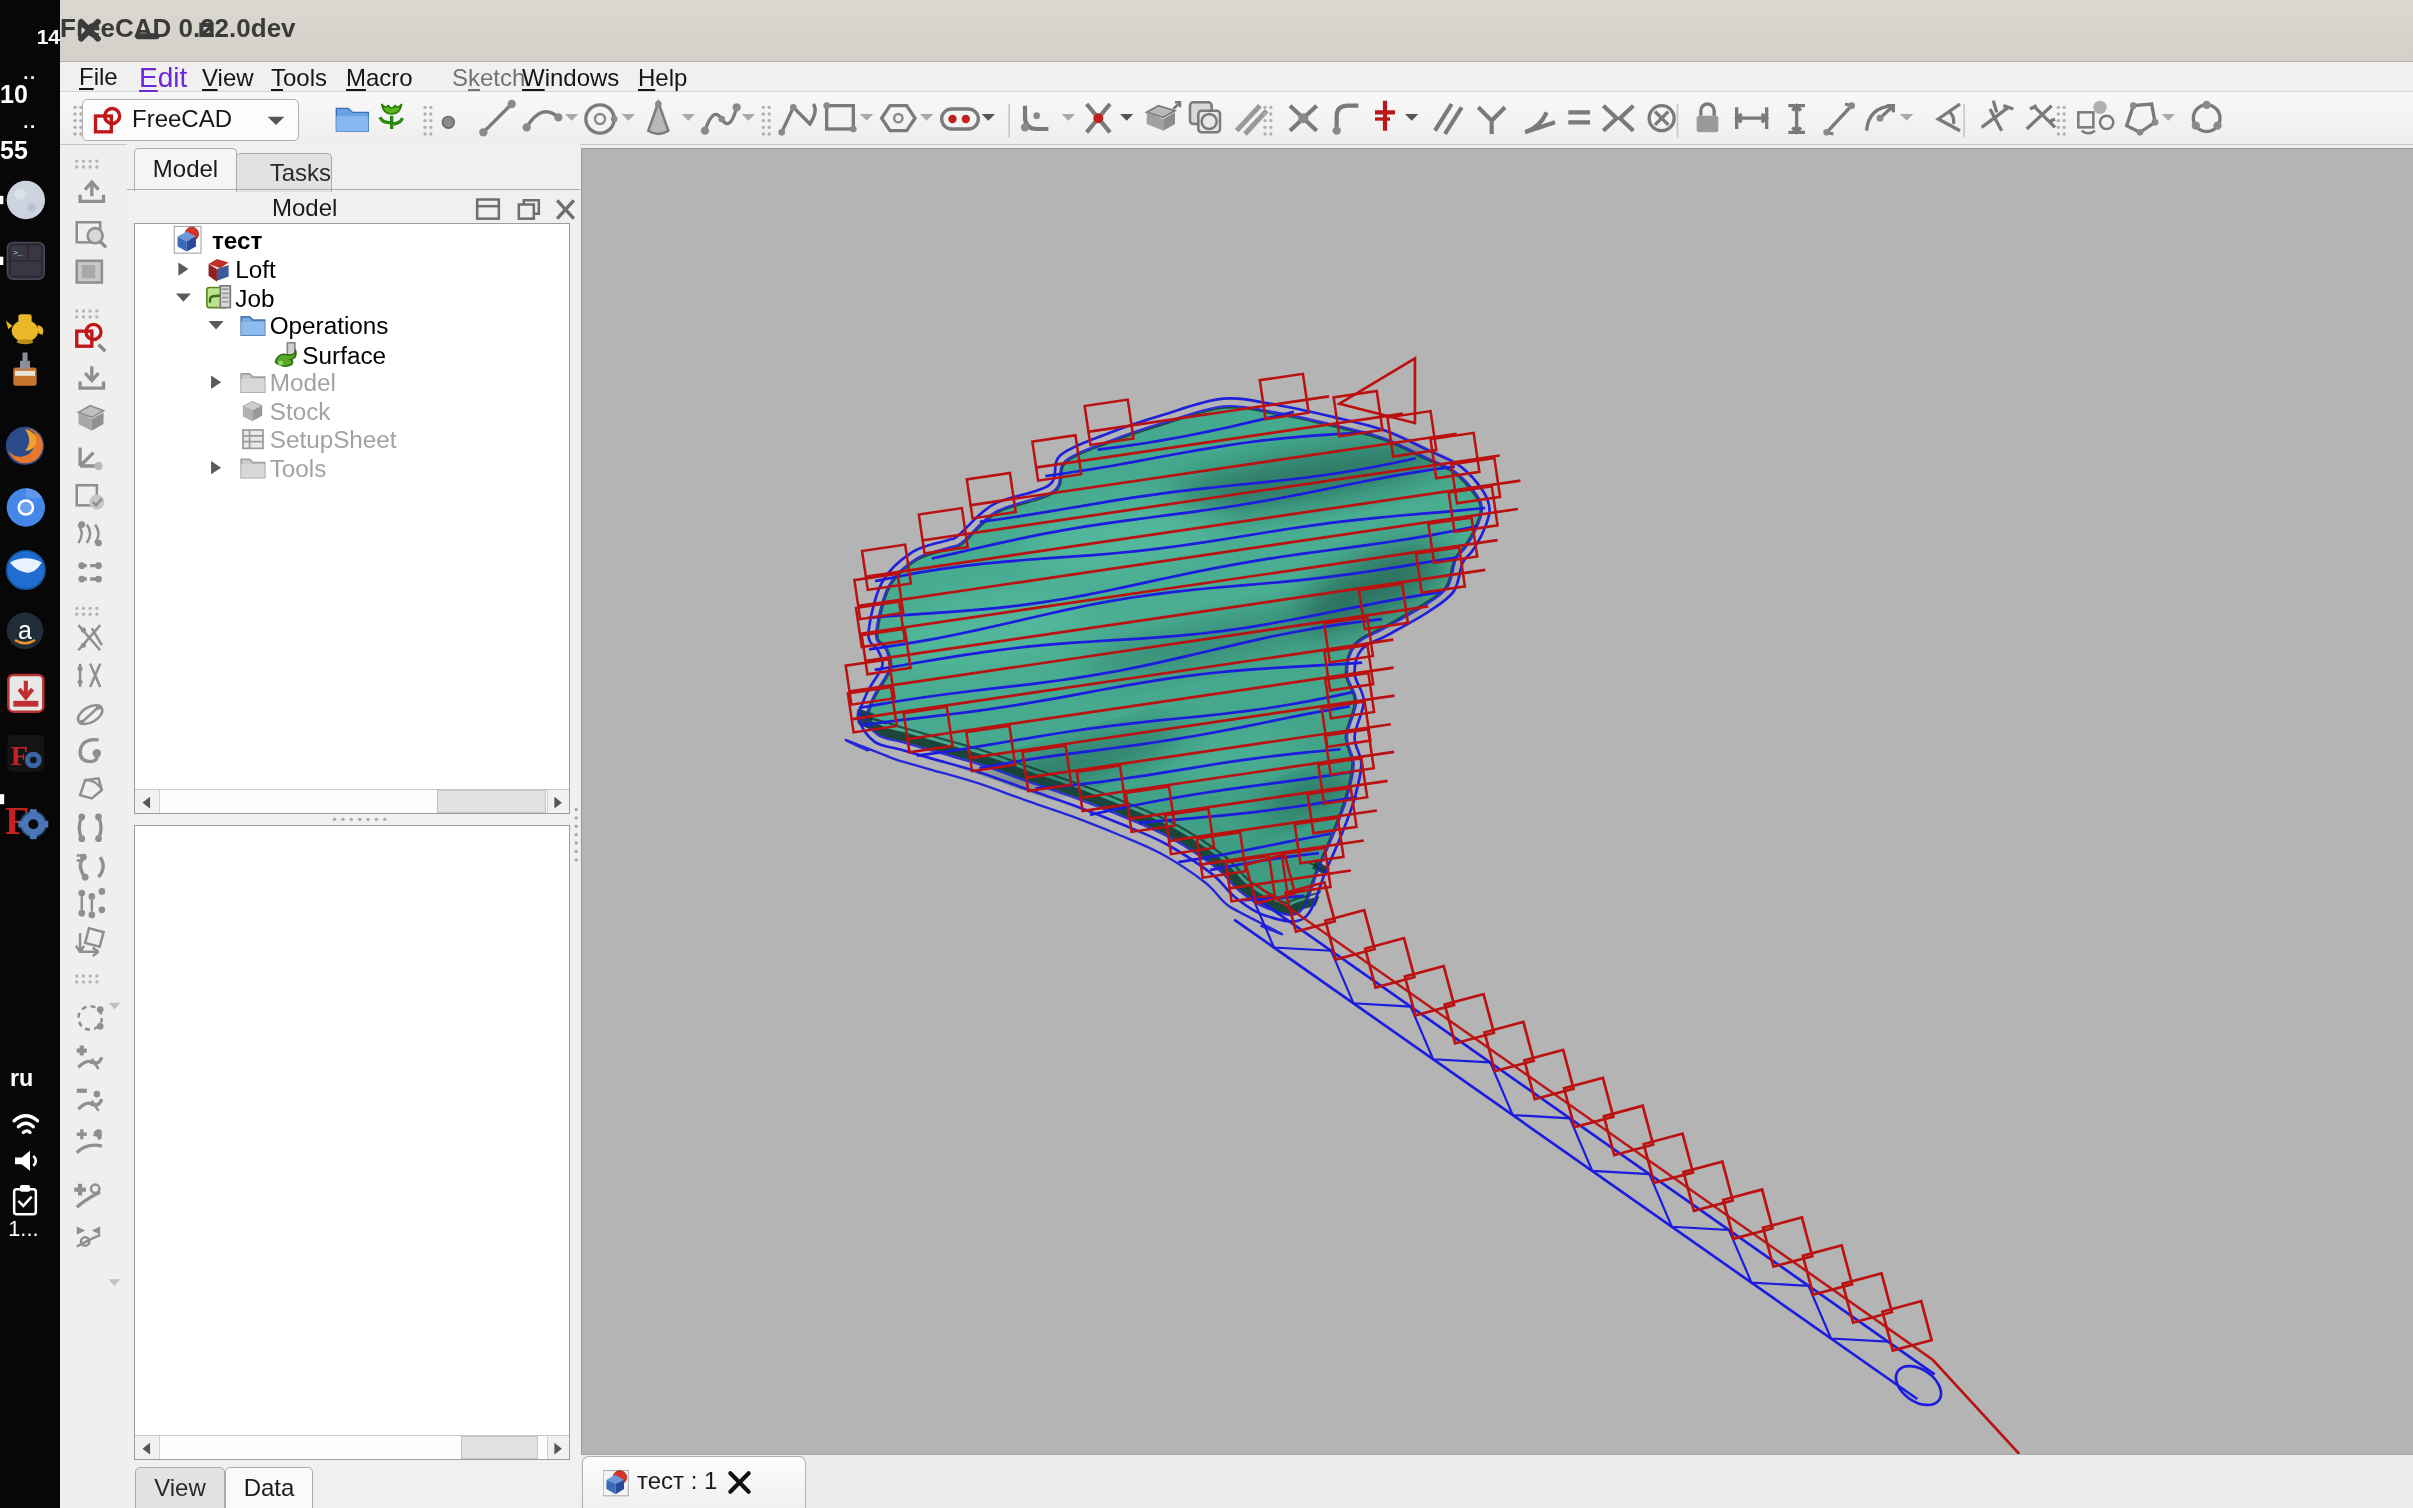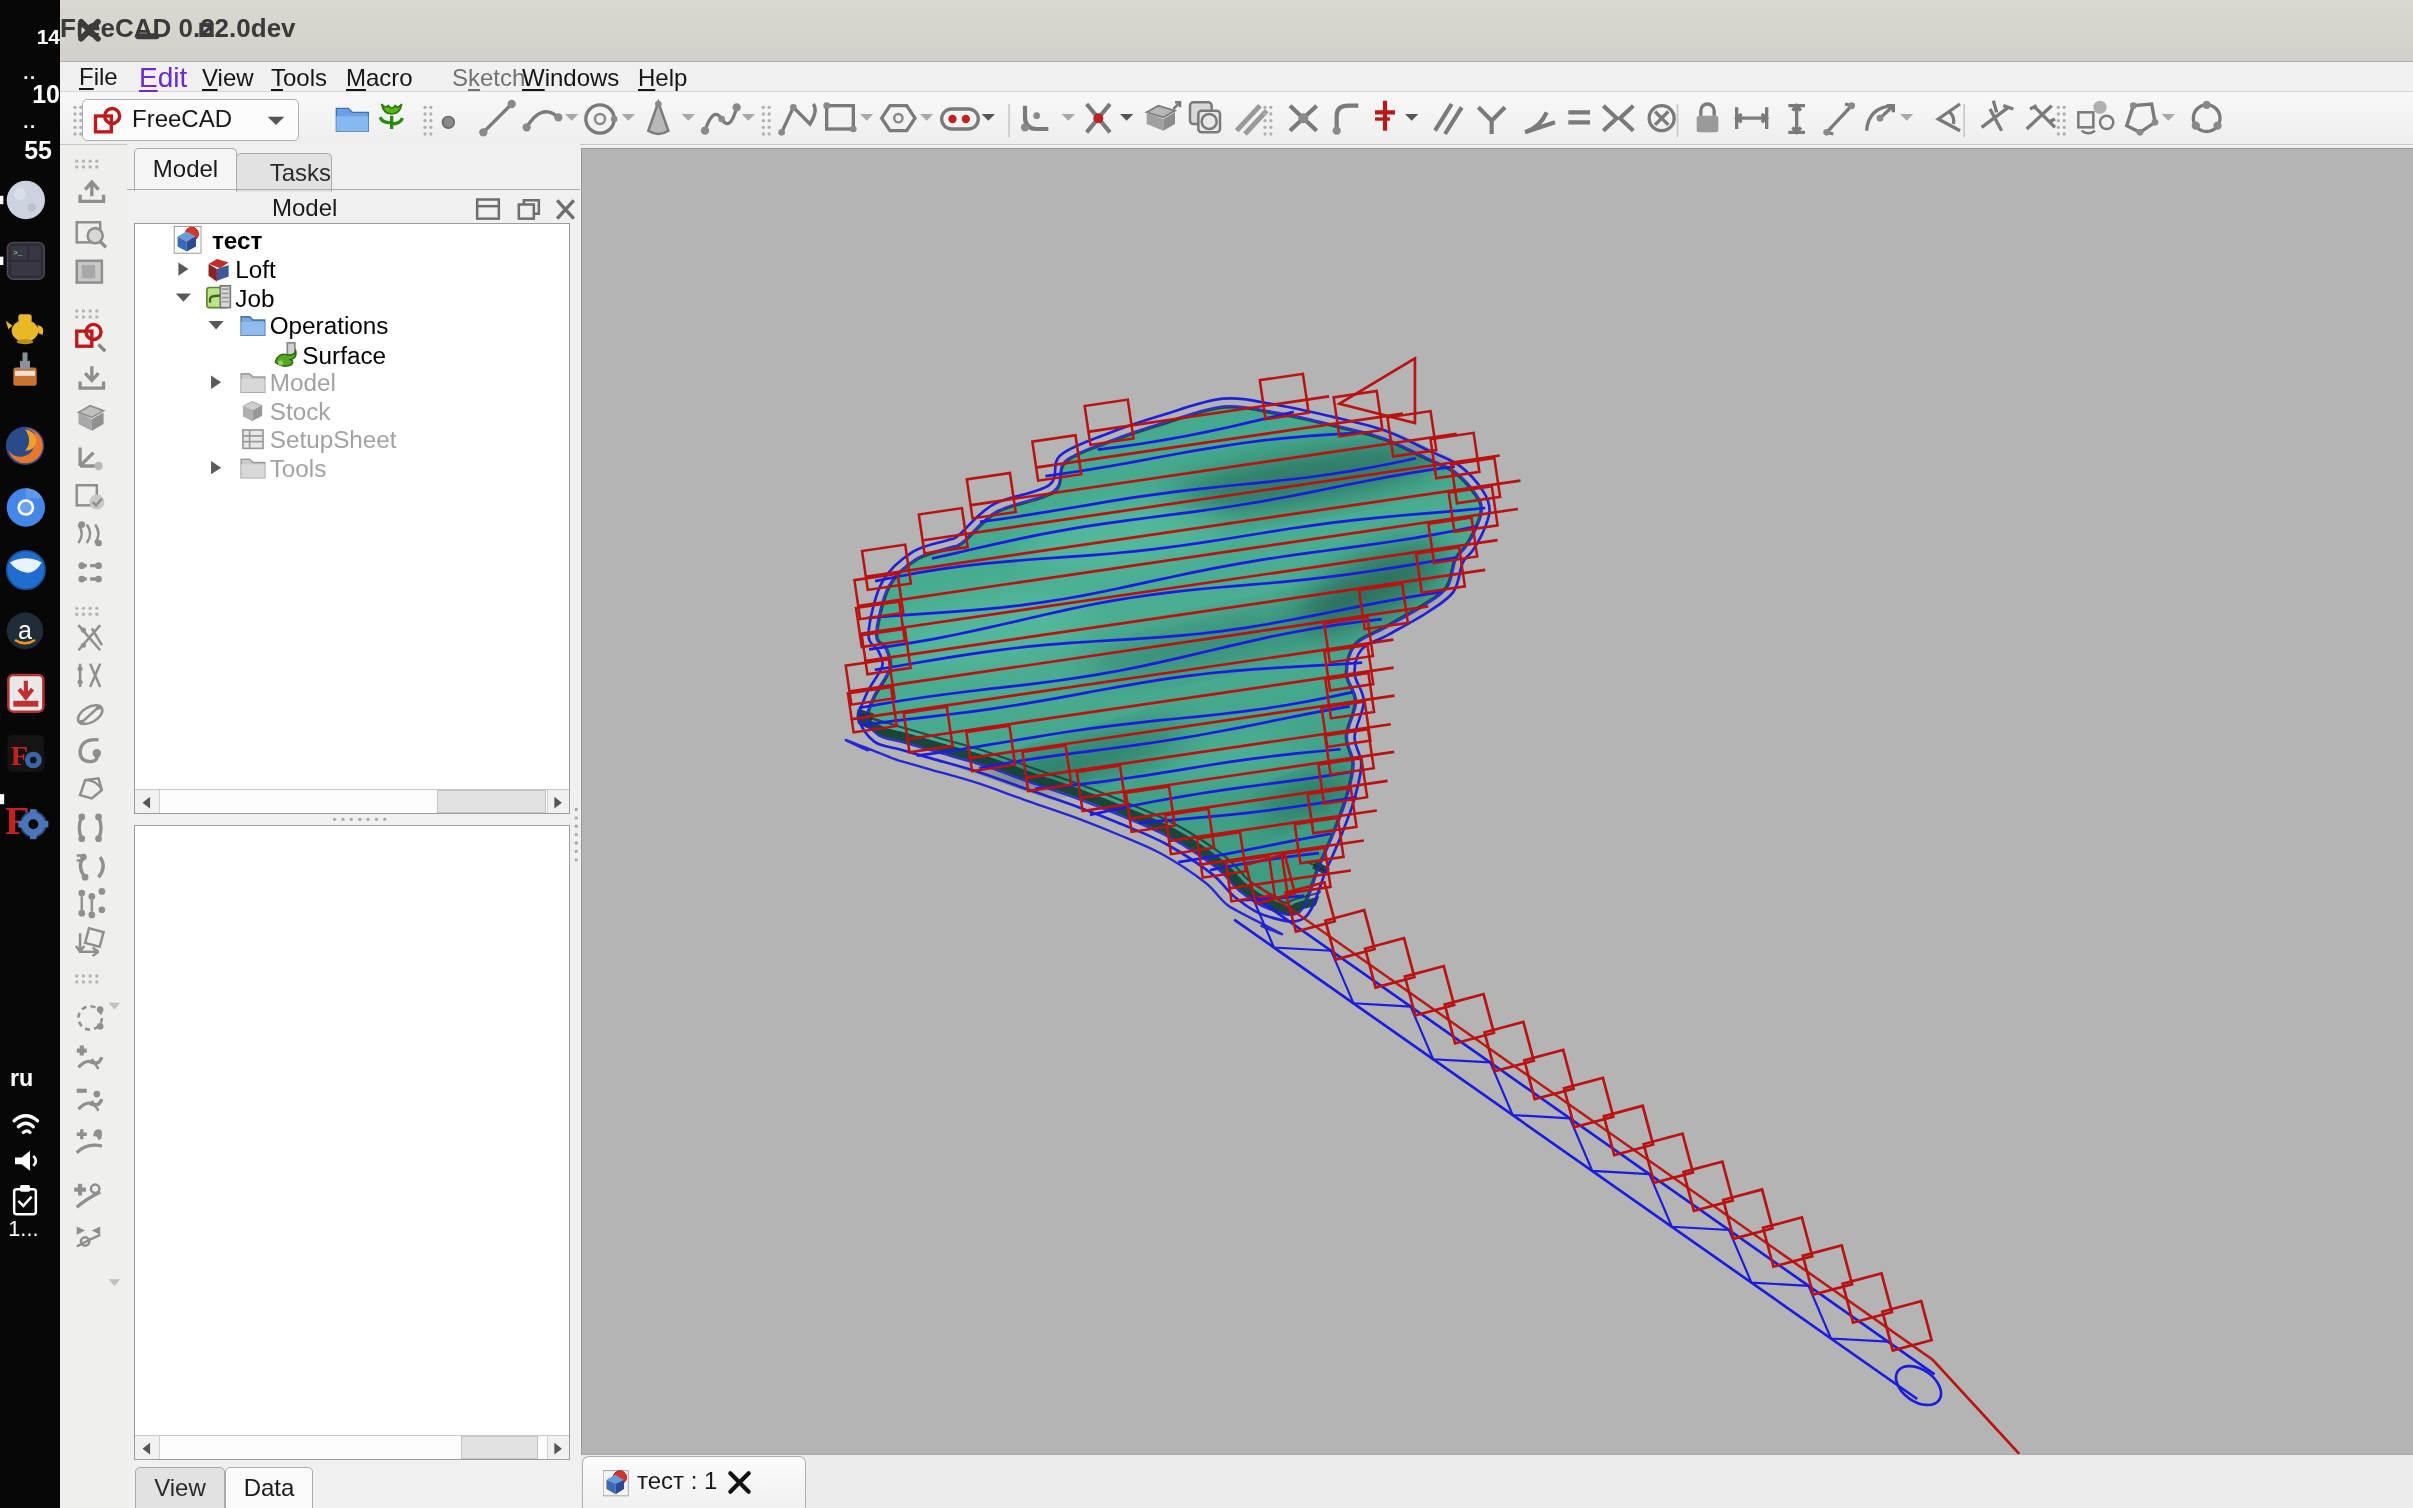--- a/index.html
+++ b/index.html
@@ -1,19 +1,19 @@
 <!DOCTYPE html>
 <html style="font-size:13.4px"><head><meta charset="utf-8"><style>*{margin:0;padding:0;box-sizing:content-box} body{width:2413px;height:1508px;overflow:hidden;position:relative;font-family:"Liberation Sans",sans-serif;background:#efefed} u{text-decoration:underline;text-underline-offset:2.5px}</style></head><body>
 <div style="position:absolute;left:60px;top:0;width:2353px;height:1508px;background:#efefed"></div>
 <div style="position:absolute;left:0;top:0;width:60px;height:1508px;background:#070707;color:#fff">
     <div style="position:absolute;left:0;top:25px;width:60px;text-align:right;font-size:21px;font-weight:bold;color:#fff">14</div>
     <div style="position:absolute;left:0;top:62px;width:60px;text-align:center;font-size:18.4px;font-weight:bold;color:#fff;letter-spacing:1.7px">..</div>
-    <div style="position:absolute;left:0;top:80px;width:60px;text-align:right;font-size:25px;font-weight:bold;color:#fff">10</div>
+    <div style="position:absolute;left:0;top:80px;width:60px;text-align:left;font-size:25px;font-weight:bold;color:#fff">10</div>
     <div style="position:absolute;left:0;top:111px;width:60px;text-align:center;font-size:18.4px;font-weight:bold;color:#fff;letter-spacing:1.7px">..</div>
-    <div style="position:absolute;left:0;top:136px;width:52px;text-align:right;font-size:25px;font-weight:bold;color:#fff">55</div>
+    <div style="position:absolute;left:0;top:136px;width:52px;text-align:left;font-size:25px;font-weight:bold;color:#fff">55</div>
     <svg style="position:absolute;left:0;top:168px" width="60" height="1089" viewBox="0 0 72 1300">
       <circle cx="31" cy="35" r="23" fill="#cdd3de"></circle>
       <circle cx="24" cy="28" r="7" fill="#dde3ea" opacity="0.8"></circle>
       <circle cx="38" cy="44" r="5" fill="#b8c2cf"></circle>
       <rect x="0" y="30" width="4" height="10" fill="#fff"></rect>
       <rect x="9" y="86" width="44" height="44" rx="7" fill="#2d2a35" stroke="#4a4656" stroke-width="2"></rect>
       <rect x="13" y="90" width="20" height="17" fill="#3a3744"></rect>
       <rect x="35" y="90" width="14" height="17" fill="#3a3744"></rect>
       <rect x="13" y="109" width="36" height="17" fill="#3a3744"></rect>
       <text x="16" y="101" font-size="9" fill="#9f9" font-family="Liberation Mono,monospace">&gt;_</text>

